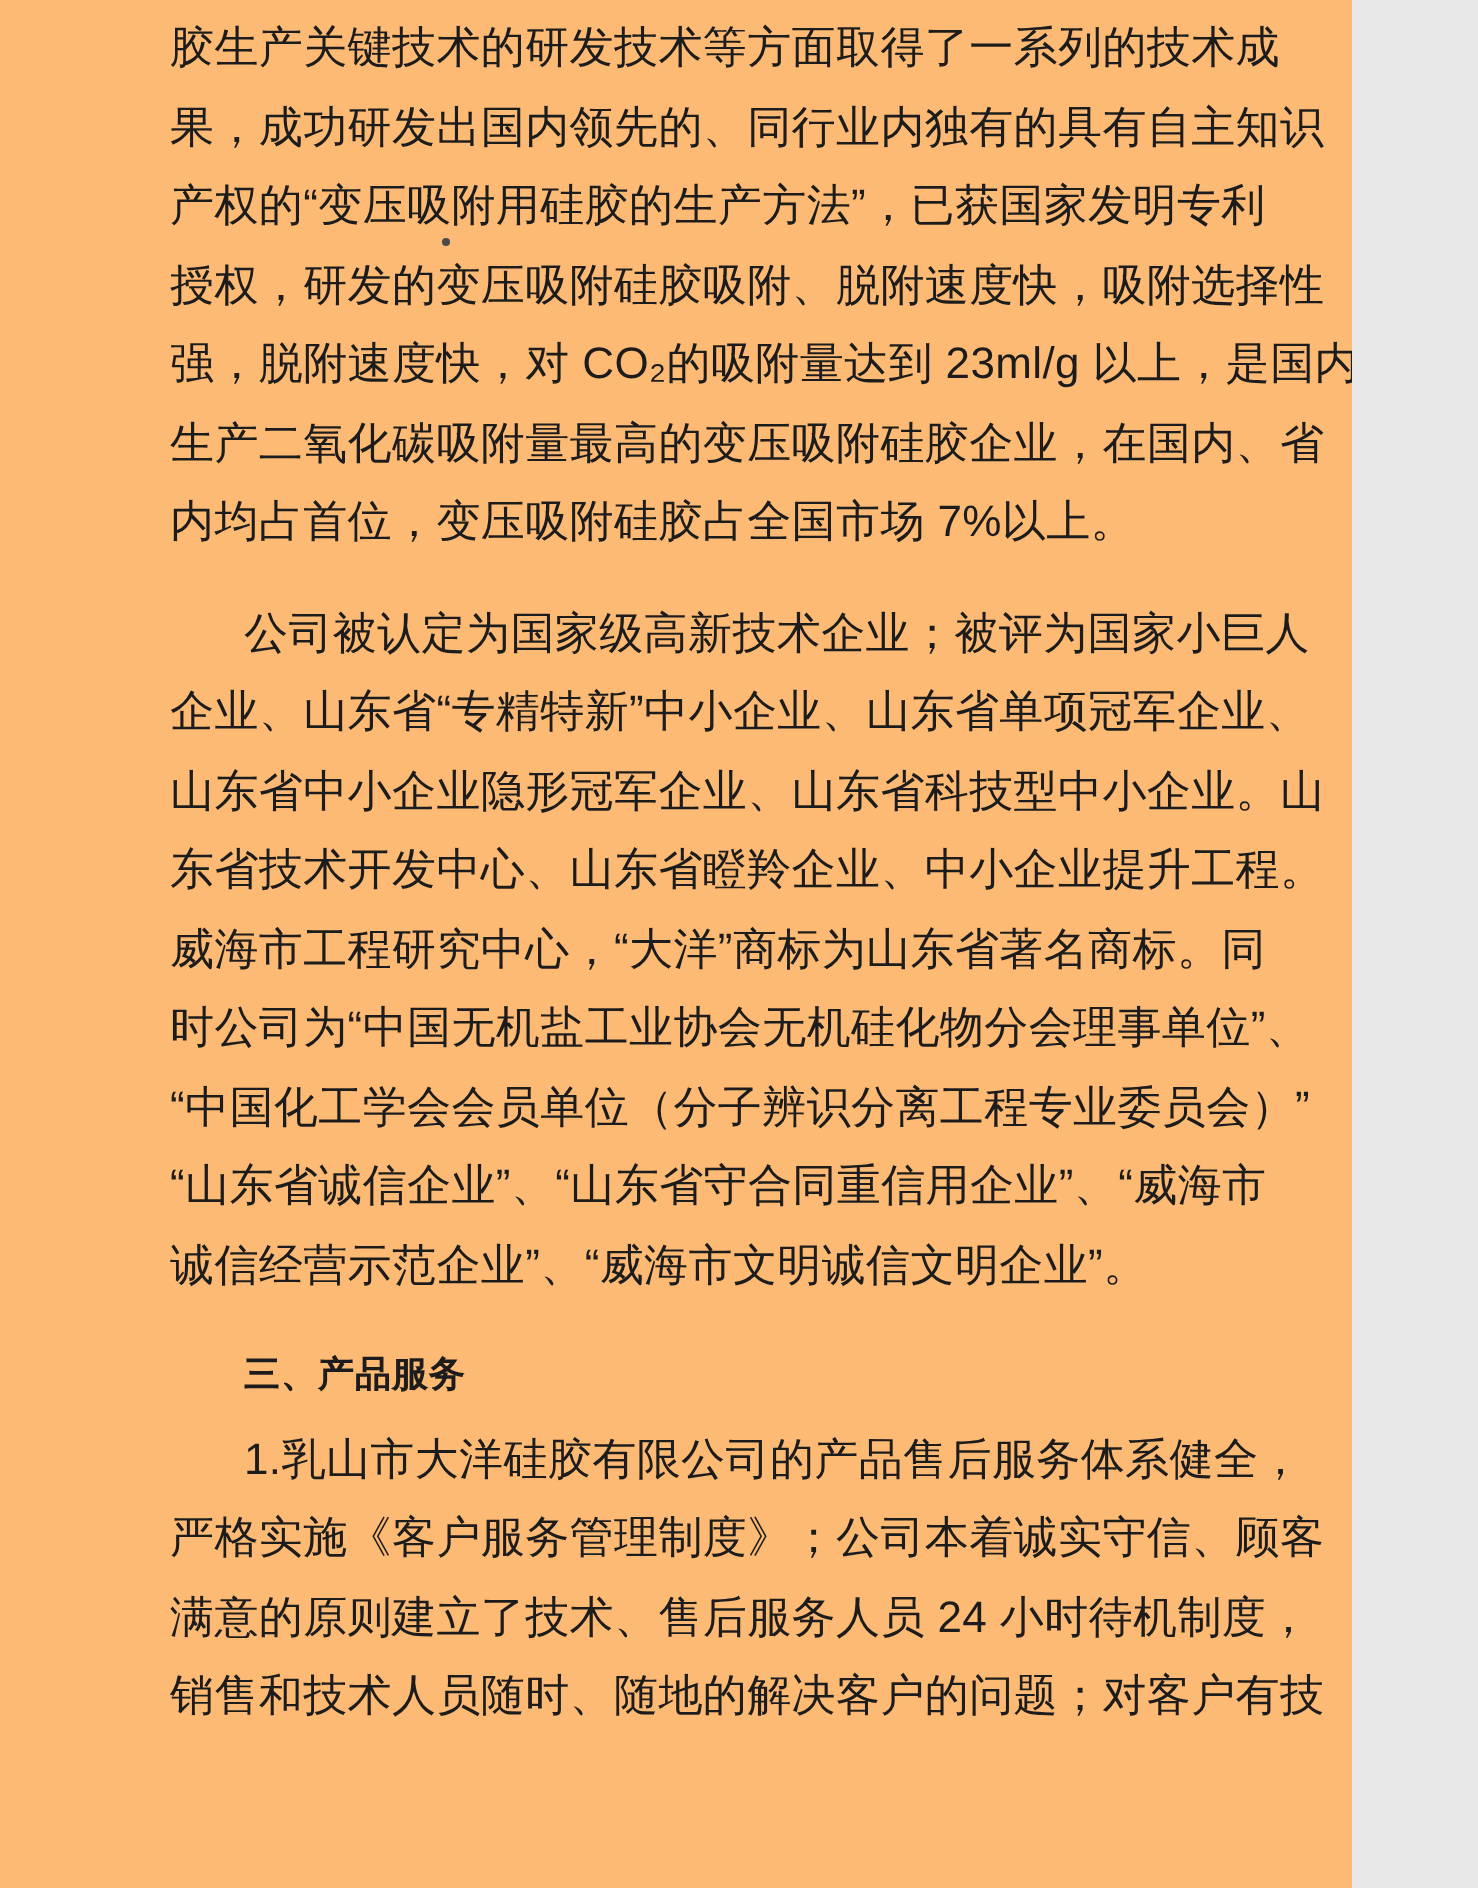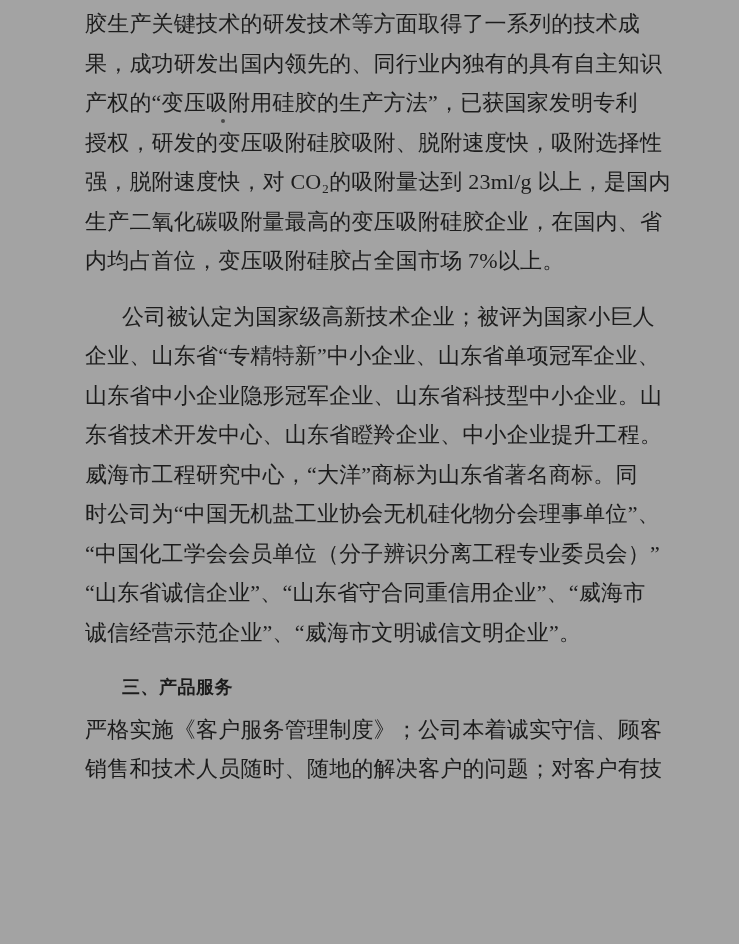--- a/index.html
+++ b/index.html
@@ -2,25 +2,25 @@
 <html><head>
   <meta charset="utf-8">
   <style>
     html, body {
       margin: 0;
       padding: 0;
       background: #e8e8e8;
     }
     .page {
       position: relative;
-      width: 739px;
+      width: 676px;
       height: 944px;
-      background: #a3a3a3;
+      background: #fdba74;
       overflow: hidden;
-      font-family: Liberation Serif, serif;
+      font-family: Liberation Sans, sans-serif;
       color: #1c1c1c;
     }
     .textblock {
       position: absolute;
       left: 85px;
       top: 0;
       width: 610px;
       padding-top: 4px;
     }
     .para {
@@ -88,18 +88,20 @@
       <div class="line">威海市工程研究中心，“大洋”商标为山东省著名商标。同</div>
       <div class="line">时公司为“中国无机盐工业协会无机硅化物分会理事单位”、</div>
       <div class="line">“中国化工学会会员单位（分子辨识分离工程专业委员会）”</div>
       <div class="line">“山东省诚信企业”、“山东省守合同重信用企业”、“威海市</div>
       <div class="line">诚信经营示范企业”、“威海市文明诚信文明企业”。</div>
     </div>
 
     <div class="heading">三、产品服务</div>
 
     <div class="para para-service">
+      <div class="line indent">1.乳山市大洋硅胶有限公司的产品售后服务体系健全，</div>
       <div class="line">严格实施《客户服务管理制度》；公司本着诚实守信、顾客</div>
+      <div class="line">满意的原则建立了技术、售后服务人员 24 小时待机制度，</div>
       <div class="line">销售和技术人员随时、随地的解决客户的问题；对客户有技</div>
     </div>
 
   </div>
 </div>
 
 </body></html>

